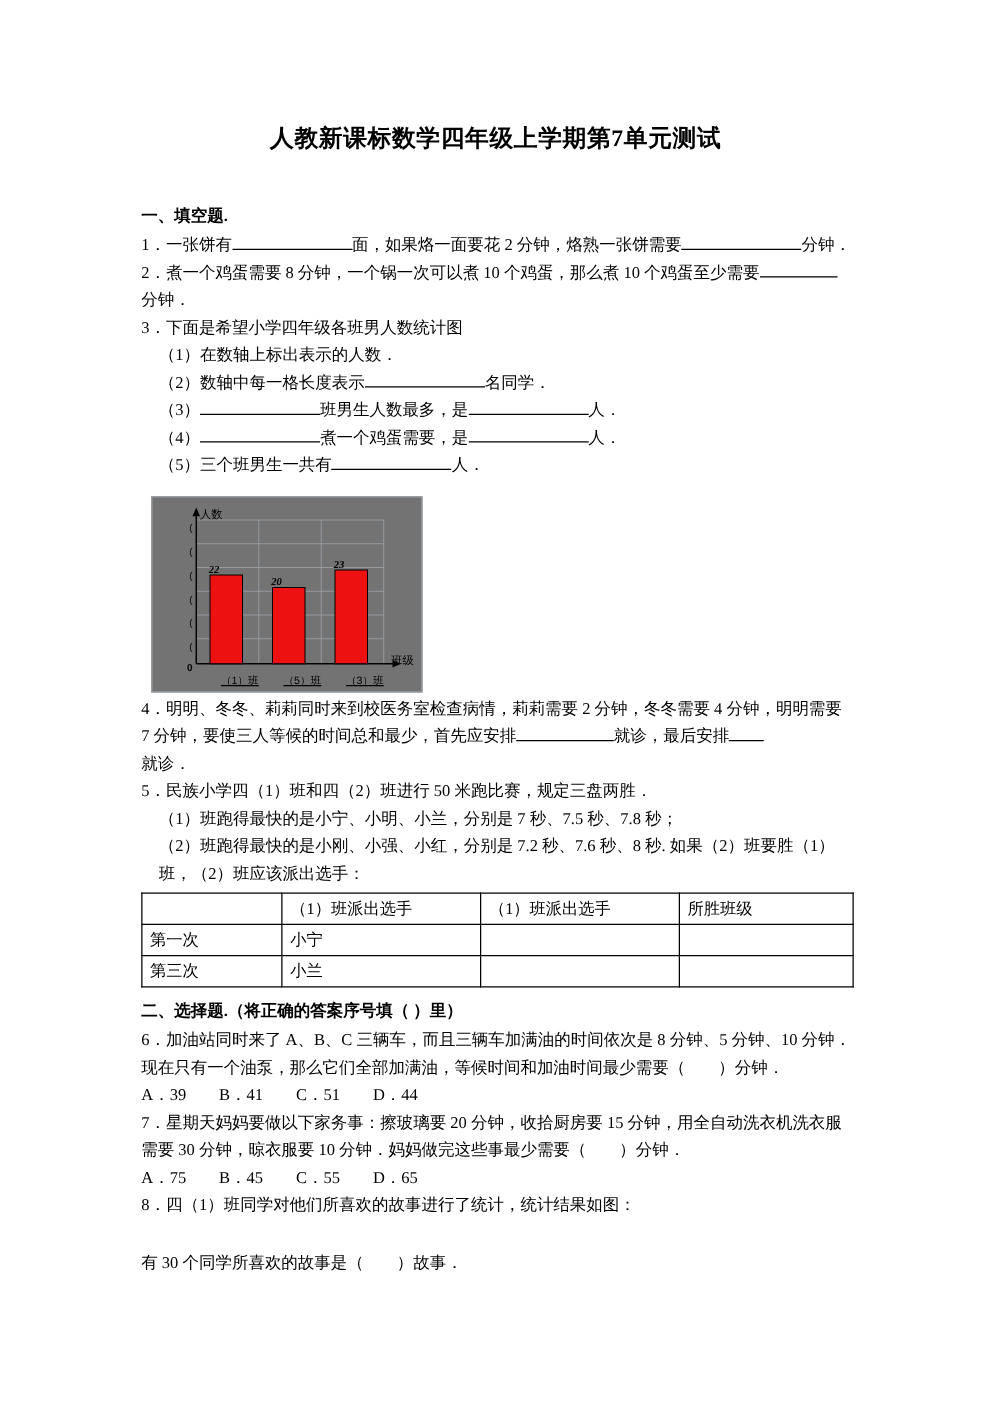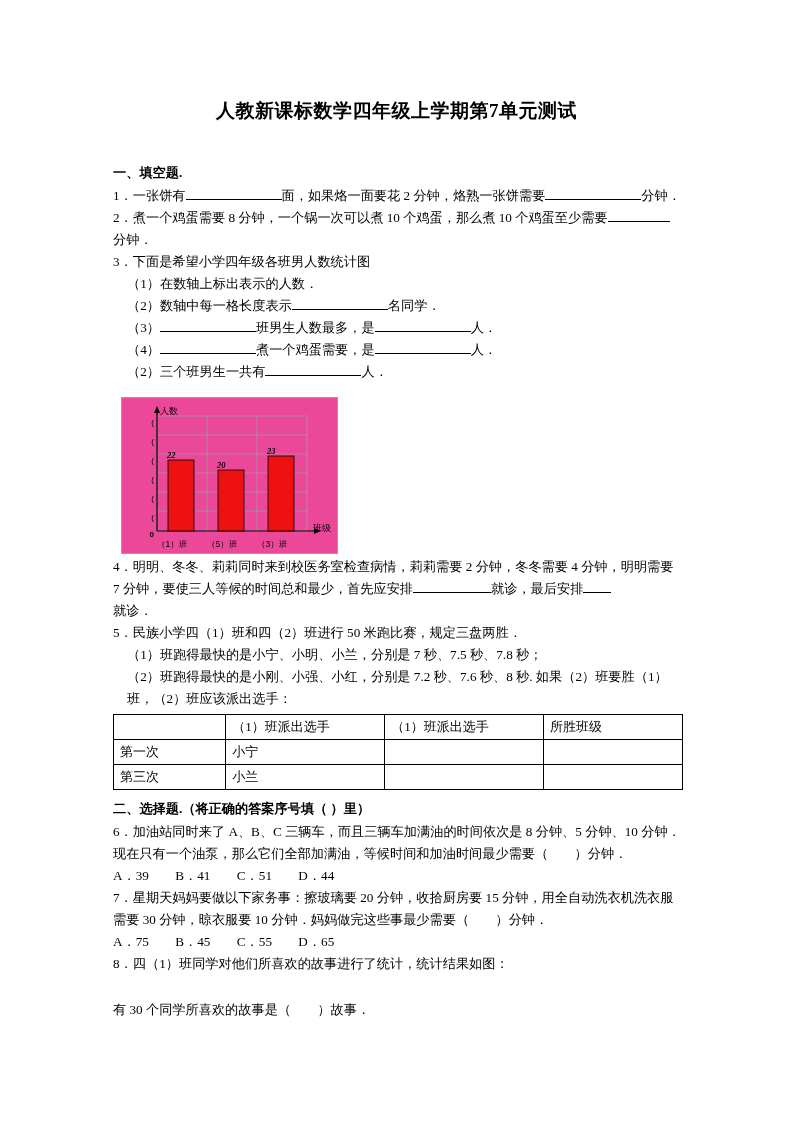--- a/index.html
+++ b/index.html
@@ -70,21 +70,21 @@
     width: 570px;
     height: 165px;
   }
   .chart-box {
     position: absolute;
     left: 8px;
     top: 6px;
     width: 215px;
     height: 155px;
     border: 1px solid #9aa0a6;
-    background: #ec4899;
+    background: #737373;
   }
   .chart-inner {
     position: absolute;
     left: 0; top: 0;
     width: 215px;
     height: 155px;
   }
   .axis-label-y {
     position: absolute;
     left: 38px;
@@ -103,22 +103,23 @@
     position: absolute;
     font-size: 8.5px;
     font-family: "Liberation Serif", serif;
     font-style: italic;
     font-weight: bold;
   }
   .x-tick-label {
     position: absolute;
     font-size: 8.5px;
     font-family: "Liberation Sans", sans-serif;
-    text-align: left;
+    text-align: right;
     white-space: nowrap;
+    text-decoration: underline;
   }
   .y-tick-label {
     position: absolute;
     font-size: 8px;
     font-family: "Liberation Sans", sans-serif;
     text-align: right;
   }
 
   table.answer-table {
     border-collapse: collapse;
@@ -170,21 +171,21 @@
     <div class="para indent">
       <span>（2）数轴中每一格长度表示</span><span class="blank b-xl"></span><span>名同学．</span>
     </div>
     <div class="para indent">
       <span>（3）</span><span class="blank b-xl"></span><span>班男生人数最多，是</span><span class="blank b-xl"></span><span>人．</span>
     </div>
     <div class="para indent">
       <span>（4）</span><span class="blank b-xl"></span><span>煮一个鸡蛋需要，是</span><span class="blank b-xl"></span><span>人．</span>
     </div>
     <div class="para indent">
-      <span>（2）三个班男生一共有</span><span class="blank b-xl"></span><span>人．</span>
+      <span>（5）三个班男生一共有</span><span class="blank b-xl"></span><span>人．</span>
     </div>
 
     <div class="gap"></div>
 
     <div class="chart-wrap">
       <div class="chart-box">
         <svg class="chart-inner" viewBox="0 0 215 155" width="215" height="155">
 
           <g stroke="#9aa0a6" stroke-width="0.7" fill="none">
             <rect x="35" y="18" width="150" height="115"></rect>

